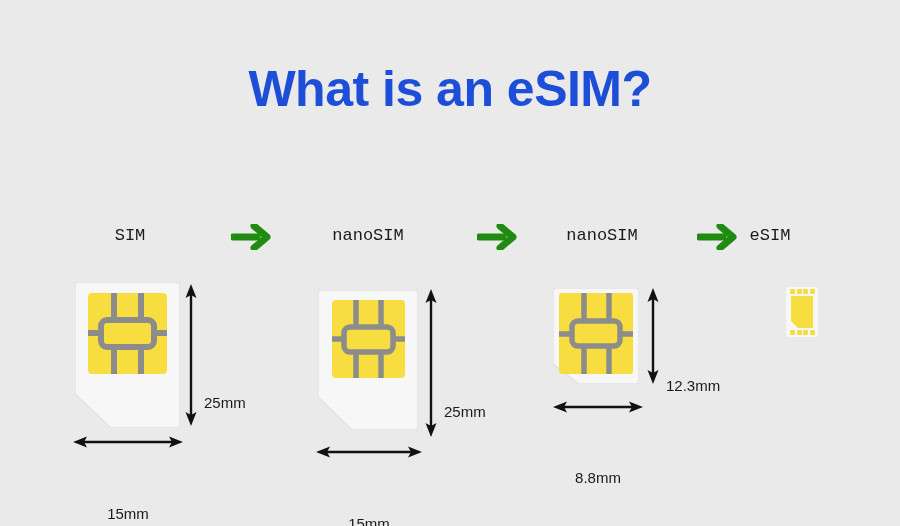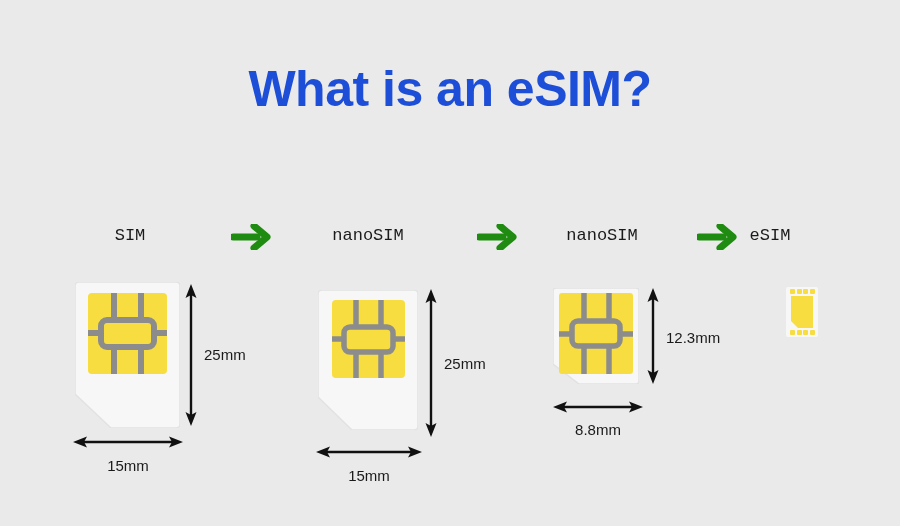--- a/index.html
+++ b/index.html
@@ -58,20 +58,21 @@
   .dim {
     position: absolute;
   }
   .dim svg { display: block; }
   .dim-text {
     position: absolute;
     font-size: 15px;
     color: #1a1a1a;
     white-space: nowrap;
     line-height: 18px;
+    margin-top: 48px;
   }
   .dim-text.center {
     transform: translateX(-50%);
   }
 </style>
 </head>
 <body>
 
 <div class="stage">
 

